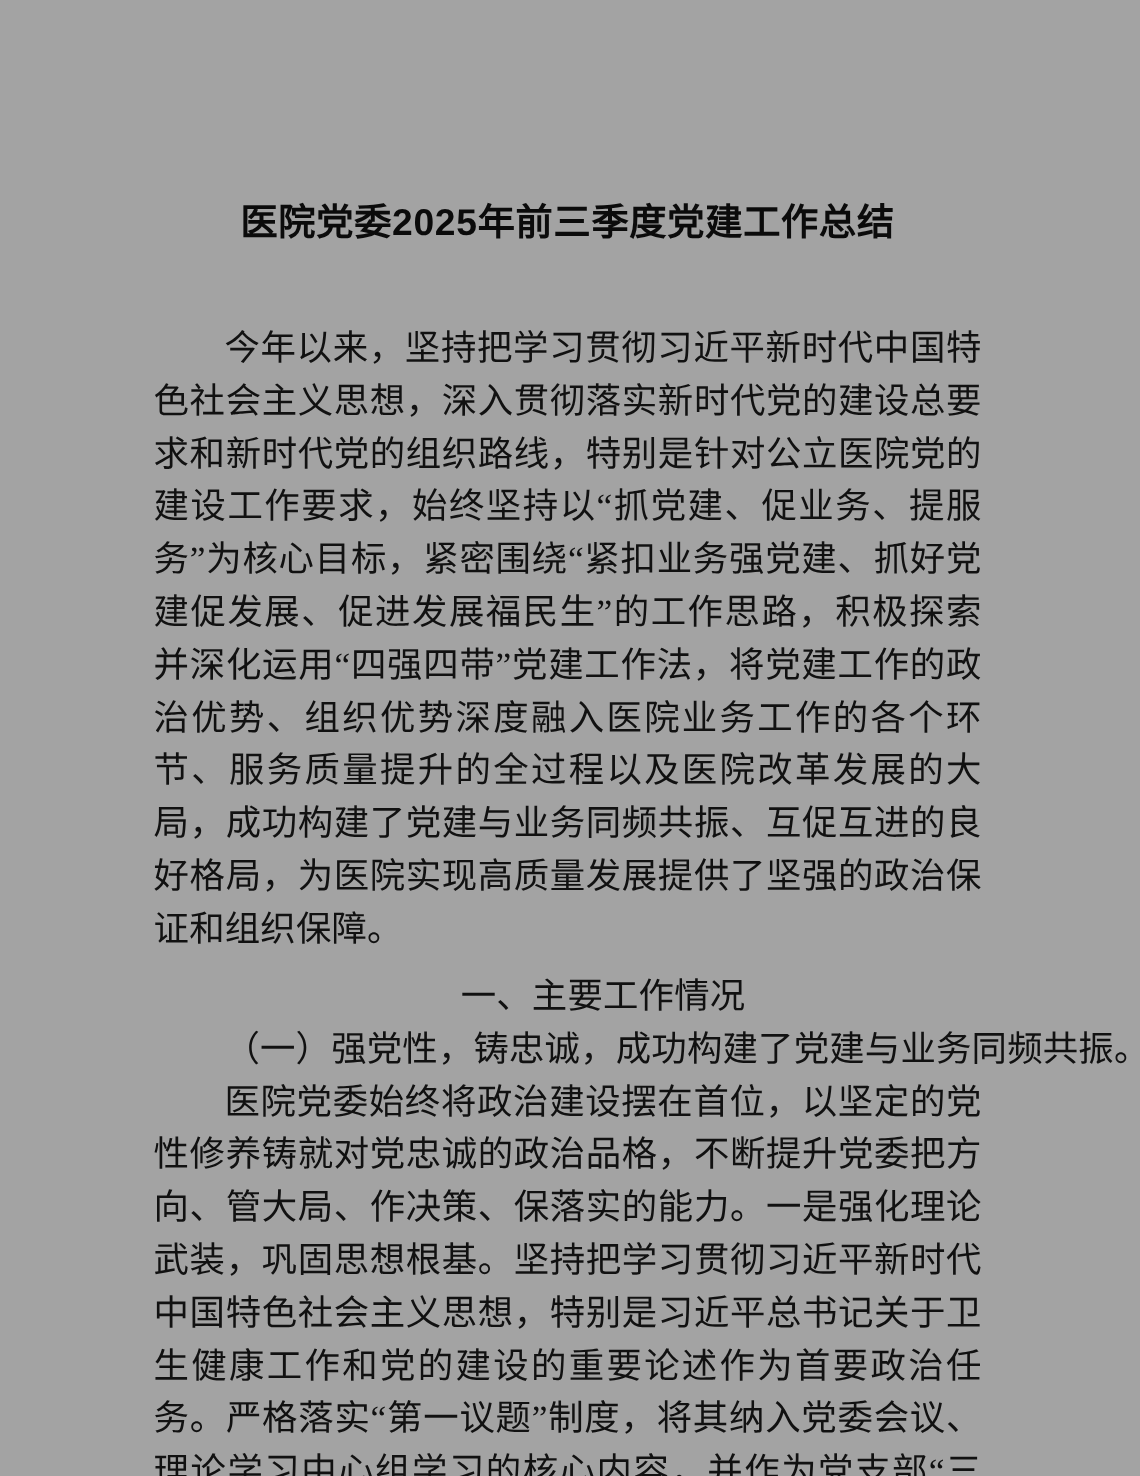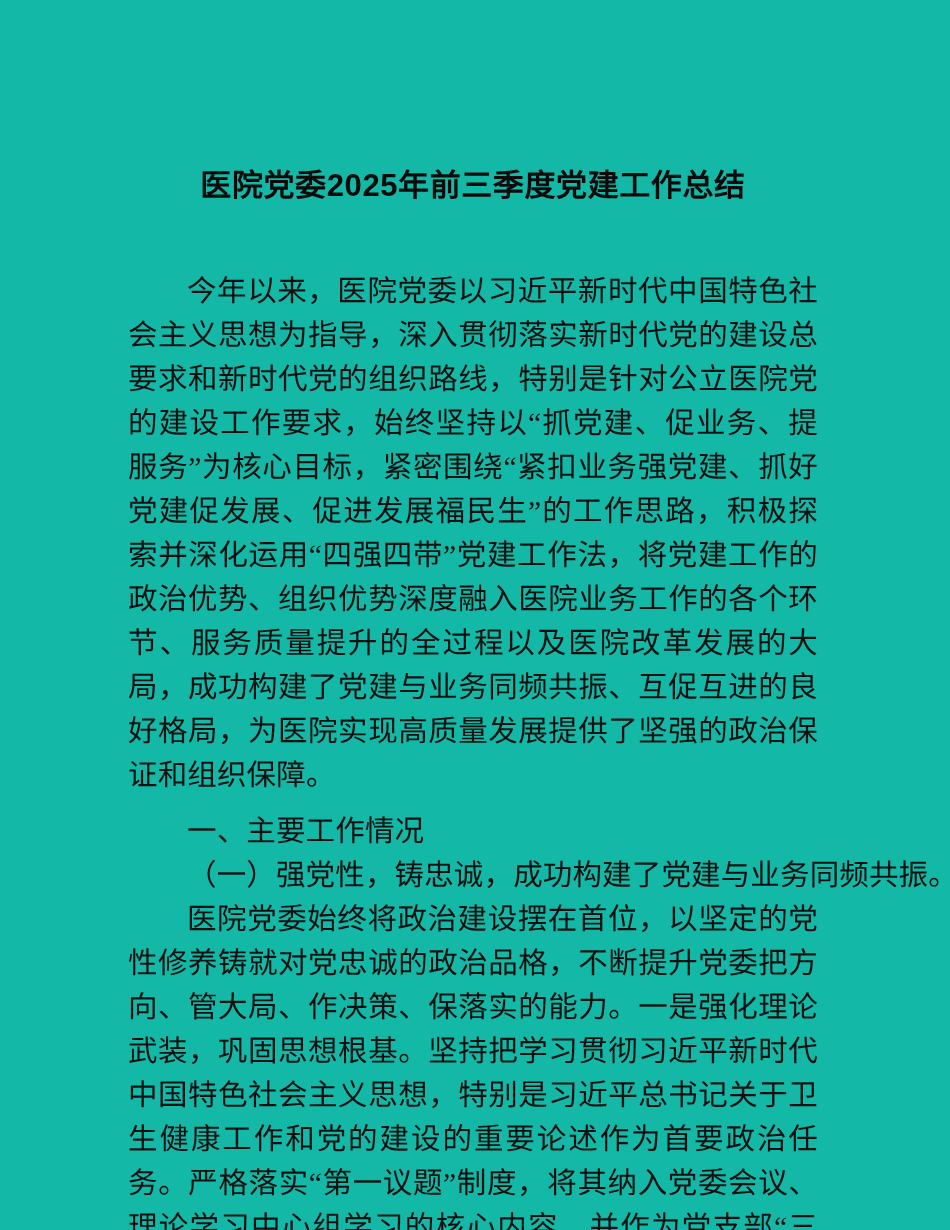--- a/index.html
+++ b/index.html
@@ -13,21 +13,21 @@
     font-family: "Liberation Serif", "DejaVu Serif", serif;
     color: #000000;
     -webkit-font-smoothing: antialiased;
   }
 
   .page {
     position: relative;
     width: 950px;
     height: 1230px;
     margin: 0 auto;
-    background: #14b8a6;
+    background: #a3a3a3;
     box-sizing: border-box;
     overflow: hidden;
   }
 
   
   .content {
     position: absolute;
     left: 128px;
     top: 0;
     width: 690px;
@@ -64,39 +64,39 @@
   }
 
   
   p.heading {
     margin: 0;
     font-size: 29.5px;
     line-height: 44px;
     text-indent: 2em;
     letter-spacing: 0.15px;
     color: #111111;
-    text-align: left;
+    text-align: center;
     white-space: nowrap;
   }
 
   
   .gap-sm { height: 12px; }
 </style>
 </head>
 <body>
 
 <div class="page">
 
   <div class="content">
 
     <h1 class="doc-title">医院党委2025年前三季度党建工作总结</h1>
 
     <div class="body-block">
 
-      <p class="para">今年以来，医院党委以习近平新时代中国特色社会主义思想为指导，深入贯彻落实新时代党的建设总要求和新时代党的组织路线，特别是针对公立医院党的建设工作要求，始终坚持以“抓党建、促业务、提服务”为核心目标，紧密围绕“紧扣业务强党建、抓好党建促发展、促进发展福民生”的工作思路，积极探索并深化运用“四强四带”党建工作法，将党建工作的政治优势、组织优势深度融入医院业务工作的各个环节、服务质量提升的全过程以及医院改革发展的大局，成功构建了党建与业务同频共振、互促互进的良好格局，为医院实现高质量发展提供了坚强的政治保证和组织保障。</p>
+      <p class="para">今年以来，坚持把学习贯彻习近平新时代中国特色社会主义思想，深入贯彻落实新时代党的建设总要求和新时代党的组织路线，特别是针对公立医院党的建设工作要求，始终坚持以“抓党建、促业务、提服务”为核心目标，紧密围绕“紧扣业务强党建、抓好党建促发展、促进发展福民生”的工作思路，积极探索并深化运用“四强四带”党建工作法，将党建工作的政治优势、组织优势深度融入医院业务工作的各个环节、服务质量提升的全过程以及医院改革发展的大局，成功构建了党建与业务同频共振、互促互进的良好格局，为医院实现高质量发展提供了坚强的政治保证和组织保障。</p>
 
       <div class="gap-sm"></div>
 
       <p class="heading">一、主要工作情况</p>
 
       <p class="heading">（一）强党性，铸忠诚，成功构建了党建与业务同频共振。</p>
 
       <p class="para">医院党委始终将政治建设摆在首位，以坚定的党性修养铸就对党忠诚的政治品格，不断提升党委把方向、管大局、作决策、保落实的能力。一是强化理论武装，巩固思想根基。坚持把学习贯彻习近平新时代中国特色社会主义思想，特别是习近平总书记关于卫生健康工作和党的建设的重要论述作为首要政治任务。严格落实“第一议题”制度，将其纳入党委会议、理论学习中心组学习的核心内容，并作为党支部“三会一课”的长期</p>
 
     </div>

